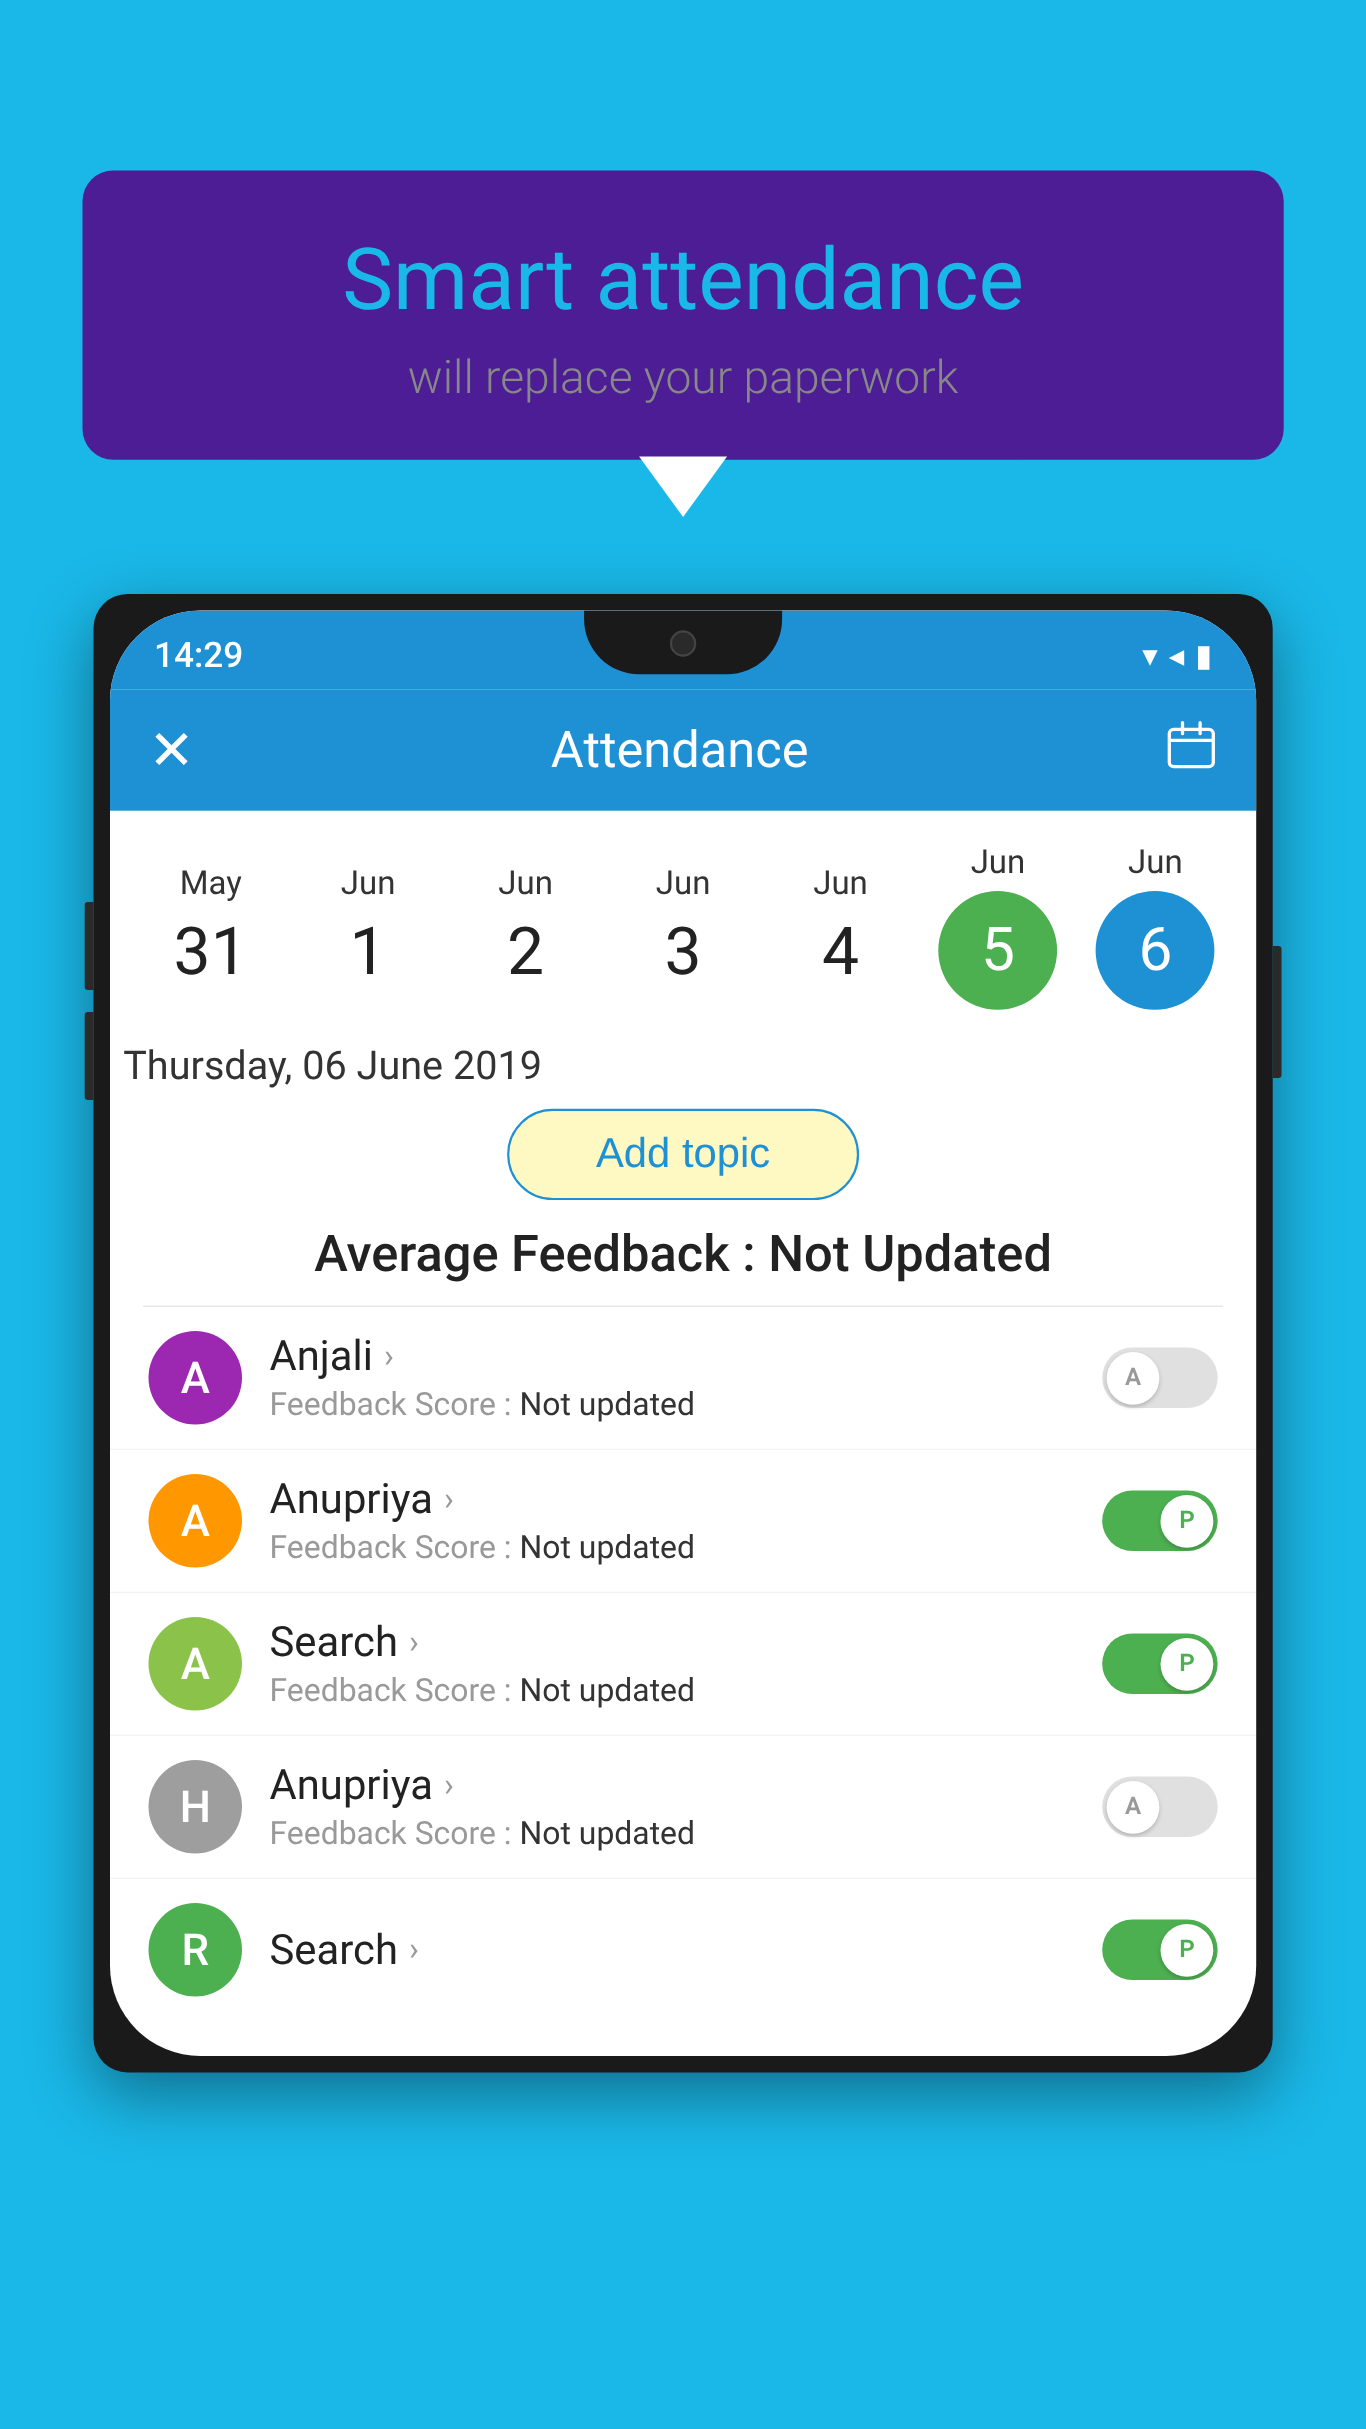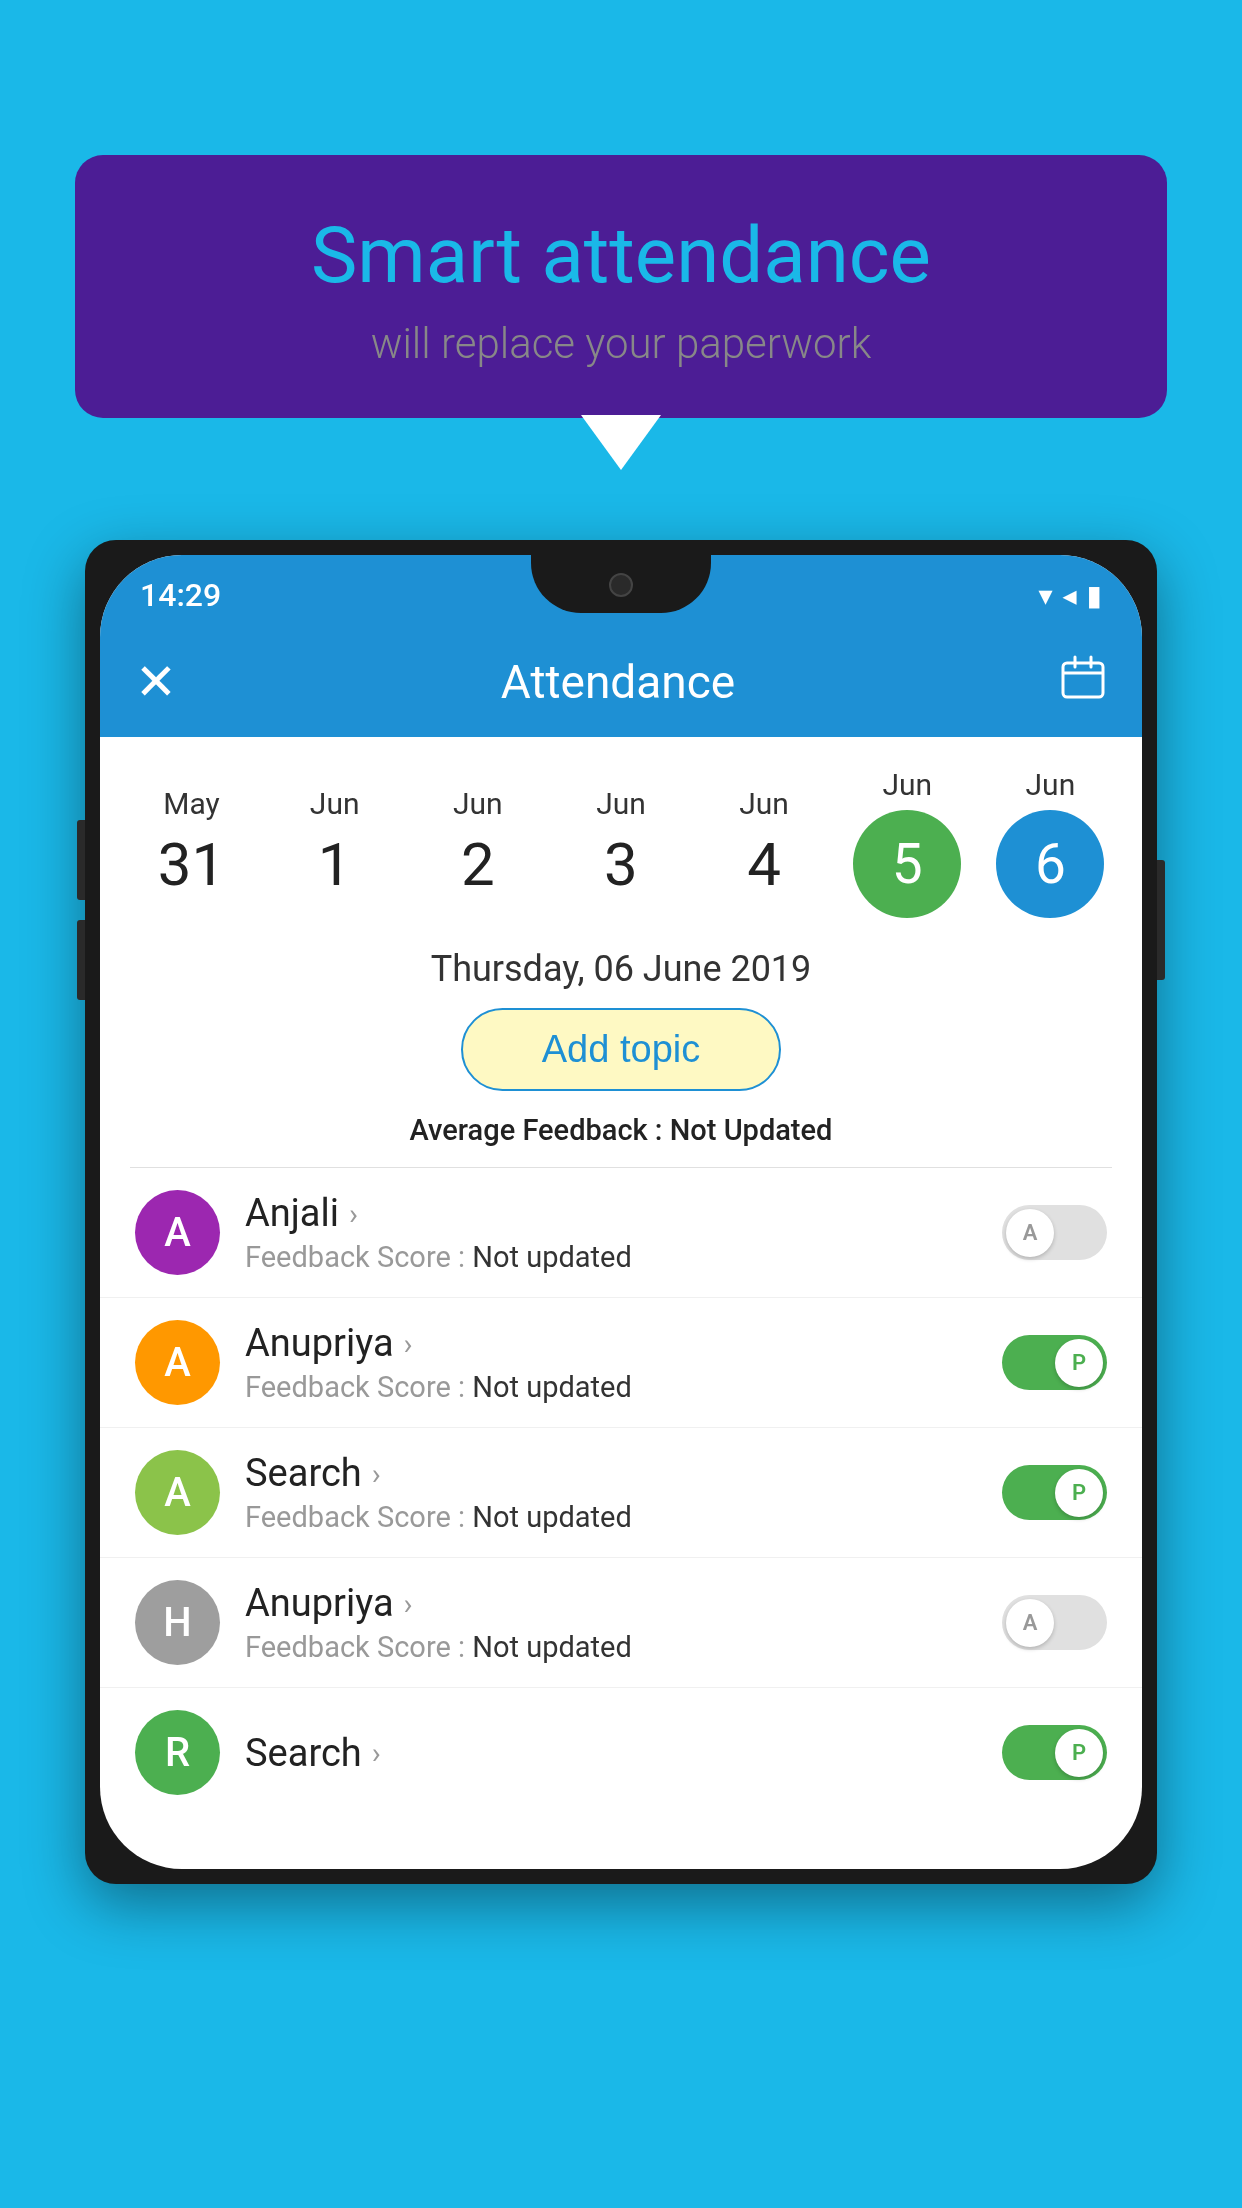--- a/index.html
+++ b/index.html
@@ -232,24 +232,24 @@
       width: 108px;
       height: 108px;
       display: flex;
       align-items: center;
       justify-content: center;
       font-size: 55px;
     }
 
     
     .date-label {
-      text-align: center;
+      text-align: left;
       font-size: 36px;
       color: #333;
-      padding: 15px 0 18px;
+      padding: 15px 12px 18px;
       font-weight: 400;
     }
 
     
     .add-topic-btn {
       display: block;
       margin: 0 auto 22px;
       border: 2px solid #1e90d4;
       background: #fef9c3;
       color: #1e90d4;
@@ -257,21 +257,21 @@
       padding: 18px 60px;
       font-size: 38px;
       cursor: pointer;
       width: 320px;
       text-align: center;
     }
 
     
     .avg-feedback {
       text-align: center;
-      font-size: 29px;
+      font-size: 46px;
       color: #888;
       padding-bottom: 20px;
     }
 
     .avg-feedback span {
       color: #222;
       font-weight: 500;
     }
 
     

